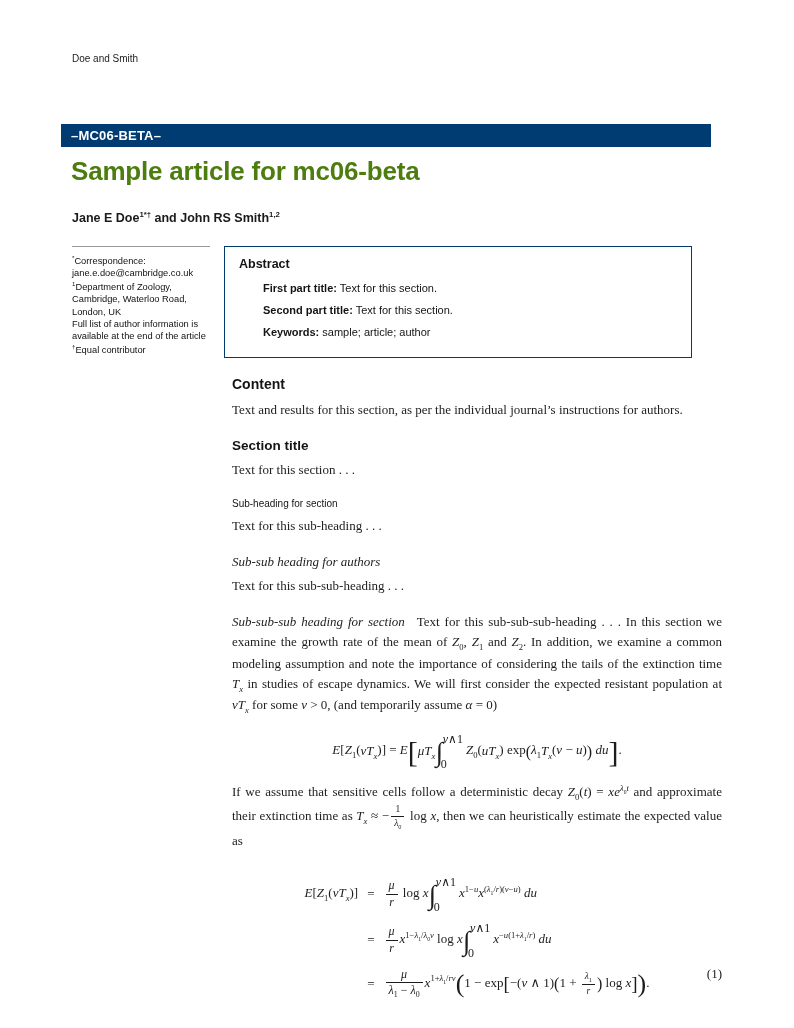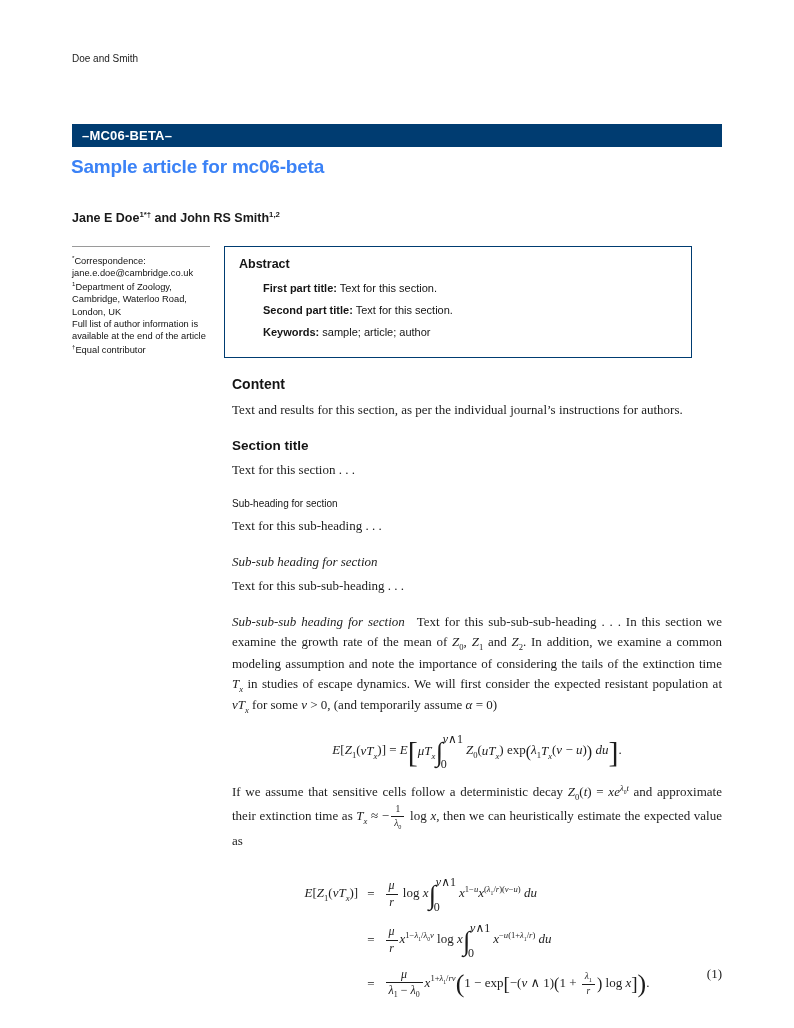--- a/index.html
+++ b/index.html
@@ -4,27 +4,27 @@
 <style>
   :root { --navy:#003c71; --rule:#9a9a9a; }
   * { box-sizing:border-box; }
   html,body { margin:0; padding:0; background:#ffffff; }
   .page { position:relative; width:794px; height:1028px; margin:16px auto; background:#fff;
           font-family:"Liberation Serif","DejaVu Serif",serif; color:#1c1c1c; overflow:hidden; }
 
   .running-head { position:absolute; top:37px; left:72px;
                   font-family:"Liberation Sans","DejaVu Sans",sans-serif; font-size:10px; color:#222; }
 
-  .banner { position:absolute; top:108px; left:72px; width:650px; height:23px; background:var(--navy);
+  .banner { position:absolute; top:108px; left:61px; width:650px; height:23px; background:var(--navy);
             color:#fff; font-family:"Liberation Sans",sans-serif; font-weight:bold; font-size:13px;
             line-height:23px; padding-left:10px; letter-spacing:0.2px; }
 
   .title { position:absolute; top:140px; left:71px; margin:0;
-           font-family:"Liberation Sans",sans-serif; font-weight:bold; font-size:19px;
-           letter-spacing:-0.2px; color:#3b82f6; }
+           font-family:"Liberation Sans",sans-serif; font-weight:bold; font-size:26px;
+           letter-spacing:-0.2px; color:#4d7c0f; }
 
   .authors { position:absolute; top:194px; left:72px; font-family:"Liberation Sans",sans-serif;
              font-weight:bold; font-size:12.5px; color:#1a1a1a; }
   .authors sup { font-size:62%; }
 
   .sidebar { position:absolute; top:230px; left:72px; width:138px; border-top:1px solid var(--rule);
              padding-top:7px; font-family:"Liberation Sans",sans-serif; font-size:9.3px;
              line-height:1.33; color:#111; }
   .sline { display:block; }
 
@@ -112,21 +112,21 @@
 
     <h2 class="h-content">Content</h2>
     <p class="body j">Text and results for this section, as per the individual journal’s instructions for authors.</p>
 
     <h2 class="h-section">Section title</h2>
     <p class="body">Text for this section . . .</p>
 
     <h3 class="h-sub">Sub-heading for section</h3>
     <p class="body">Text for this sub-heading . . .</p>
 
-    <h4 class="h-subsub">Sub-sub heading for section</h4>
+    <h4 class="h-subsub">Sub-sub heading for authors</h4>
     <p class="body">Text for this sub-sub-heading . . .</p>
 
     <p class="body j"><span class="h-run">Sub-sub-sub heading for section</span><span>Text for this sub-sub-sub-heading . . . In this section we examine the growth rate of the mean of <i>Z</i><sub>0</sub>, <i>Z</i><sub>1</sub> and <i>Z</i><sub>2</sub>. In addition, we examine a common modeling assumption and note the importance of considering the tails of the extinction time <i>T<sub>x</sub></i> in studies of escape dynamics. We will first consider the expected resistant population at <i>vT<sub>x</sub></i> for some <i>v</i> &gt; 0, (and temporarily assume <i>α</i> = 0)</span></p>
 
     <div class="eqdisplay"><i>E</i>[<i>Z</i><sub>1</sub>(<i>vT<sub>x</sub></i>)] = <i>E</i><span class="bbr">[</span><i>μT<sub>x</sub></i><span class="bint">∫</span><span class="ilim"><span class="iu"><i>v</i>∧1</span><span class="il">0</span></span><i>Z</i><sub>0</sub>(<i>uT<sub>x</sub></i>) exp<span class="mpar">(</span><i>λ</i><sub>1</sub><i>T<sub>x</sub></i>(<i>v</i> − <i>u</i>)<span class="mpar">)</span> <i>du</i><span class="bbr">]</span>.</div>
 
     <p class="body j">If we assume that sensitive cells follow a deterministic decay <i>Z</i><sub>0</sub>(<i>t</i>) = <i>xe</i><sup><i>λ</i><sub>0</sub><i>t</i></sup> and approximate their extinction time as <i>T<sub>x</sub></i> ≈ −<span class="frac sfrac"><span class="fn">1</span><span class="fd"><i>λ</i><sub>0</sub></span></span> log <i>x</i>, then we can heuristically estimate the expected value as</p>
 
     <div class="eqblock">
       <div class="eqtable">

